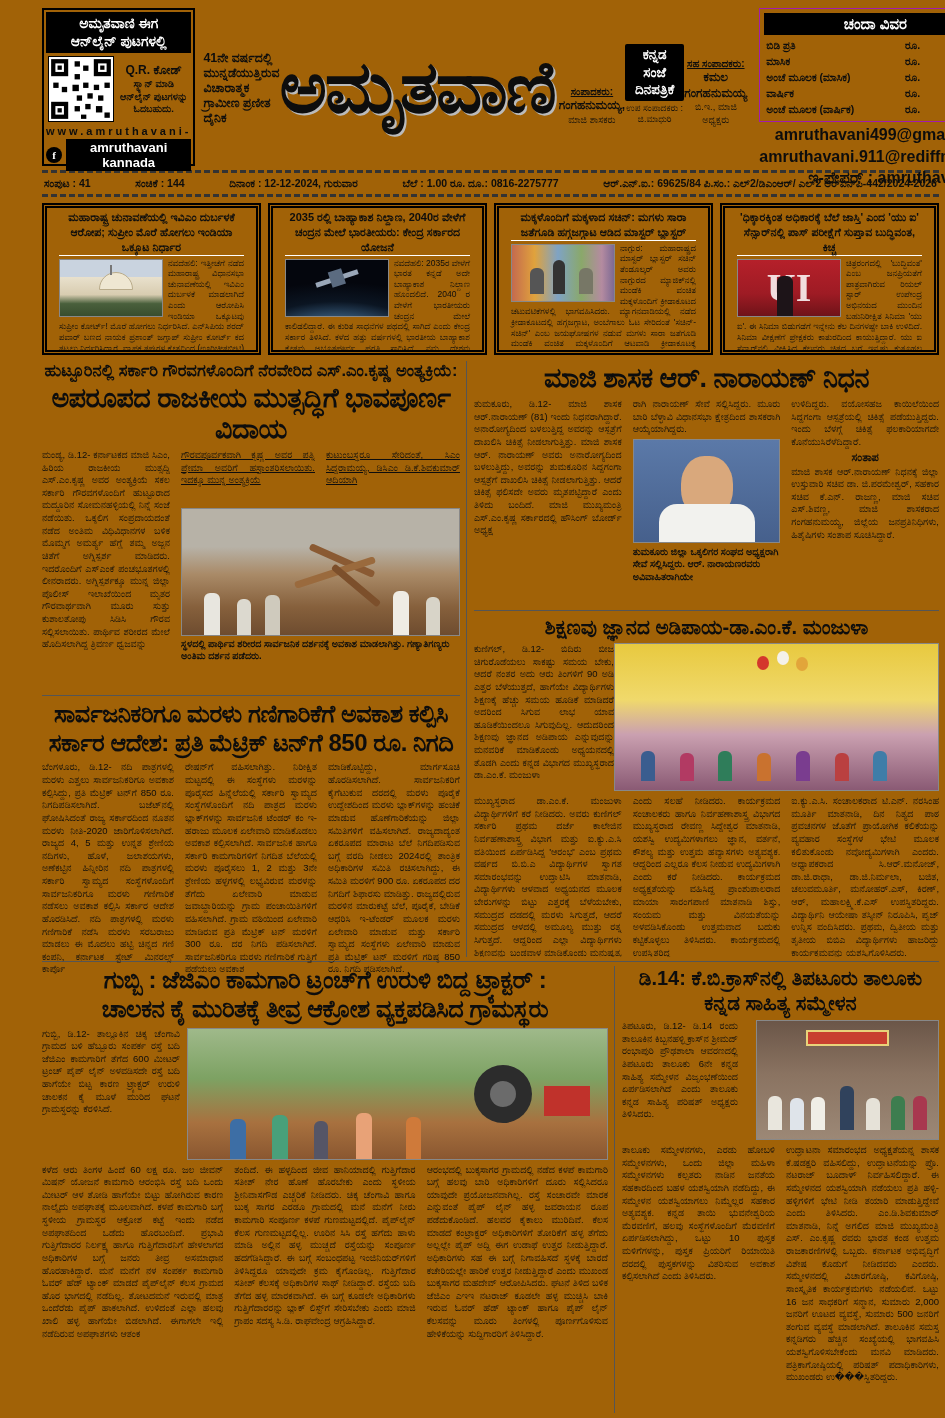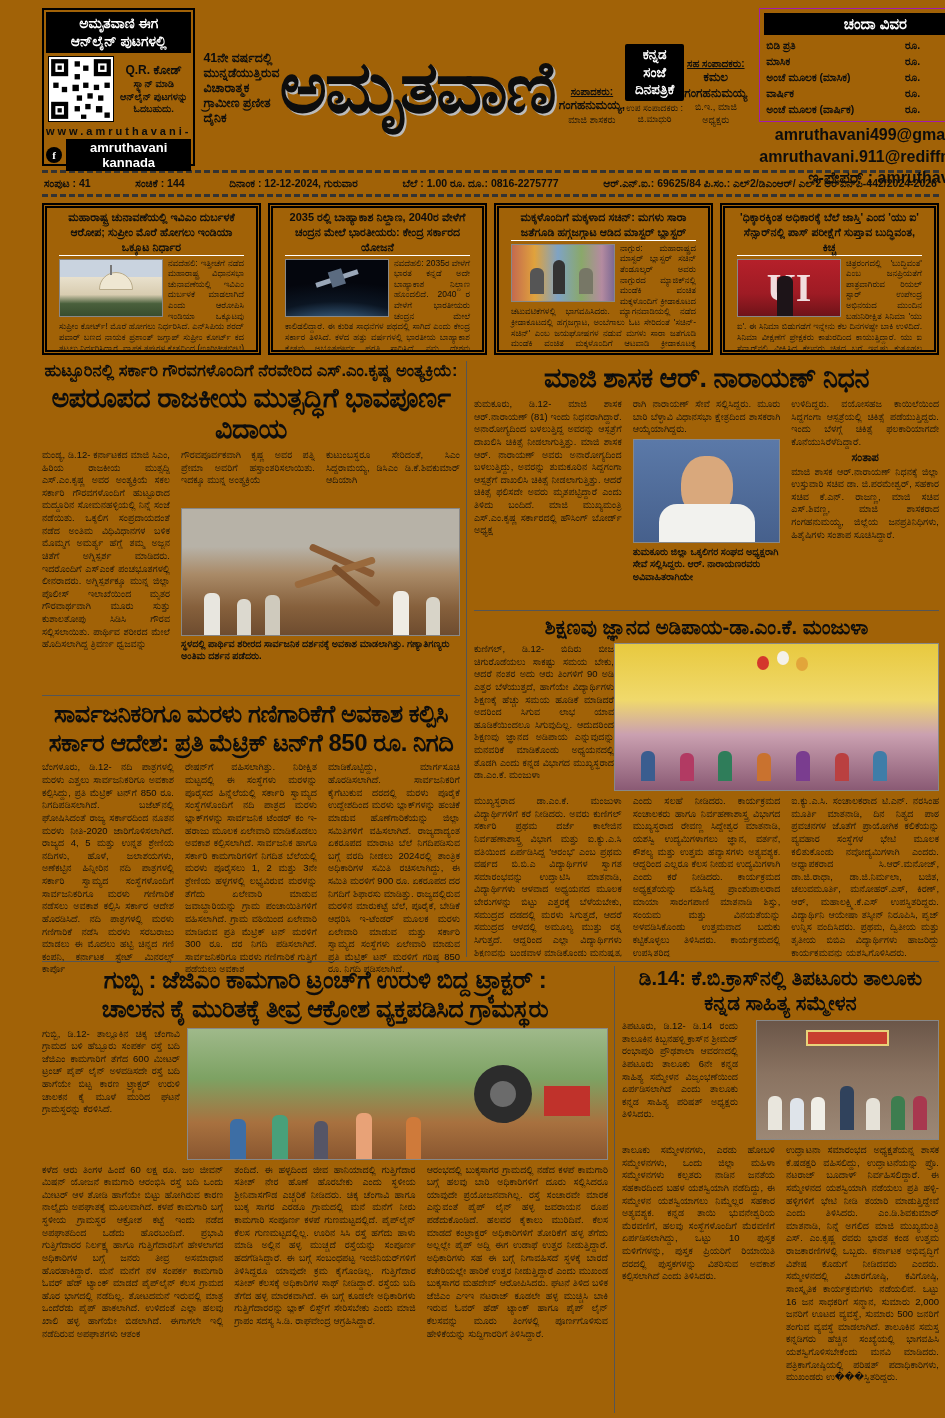--- a/index.html
+++ b/index.html
@@ -253,21 +253,21 @@
   </div>
 
   <div class="mainrow">
 
     <div class="mcol-left">
       <div class="kicker">ಹುಟ್ಟೂರಿನಲ್ಲಿ ಸರ್ಕಾರಿ ಗೌರವಗಳೊಂದಿಗೆ ನೆರವೇರಿದ ಎಸ್.ಎಂ.ಕೃಷ್ಣ ಅಂತ್ಯಕ್ರಿಯೆ:</div>
       <div class="headline-xl">ಅಪರೂಪದ ರಾಜಕೀಯ ಮುತ್ಸದ್ಧಿಗೆ ಭಾವಪೂರ್ಣ ವಿದಾಯ</div>
       <div class="cols" style="margin-top:4px;height:242px;">
         <div class="bodytext" style="flex:0 0 128px;">ಮಂಡ್ಯ, ಡಿ.12- ಕರ್ನಾಟಕದ ಮಾಜಿ ಸಿಎಂ, ಹಿರಿಯ ರಾಜಕೀಯ ಮುತ್ಸದ್ದಿ ಎಸ್.ಎಂ.ಕೃಷ್ಣ ಅವರ ಅಂತ್ಯಕ್ರಿಯೆ ಸಕಲ ಸರ್ಕಾರಿ ಗೌರವಗಳೊಂದಿಗೆ ಹುಟ್ಟೂರಾದ ಮದ್ದೂರಿನ ಸೋಮನಹಳ್ಳಿಯಲ್ಲಿ ನಿನ್ನೆ ಸಂಜೆ ನಡೆಯಿತು. ಒಕ್ಕಲಿಗ ಸಂಪ್ರದಾಯದಂತೆ ನಡೆದ ಅಂತಿಮ ವಿಧಿವಿಧಾನಗಳ ಬಳಿಕ ಮೊಮ್ಮಗ ಅಮರ್ತ್ಯ ಹೆಗ್ಡೆ ತಮ್ಮ ಅಜ್ಜನ ಚಿತೆಗೆ ಅಗ್ನಿಸ್ಪರ್ಶ ಮಾಡಿದರು. ಇದರೊಂದಿಗೆ ಎಸ್‌ಎಂಕೆ ಪಂಚಭೂತಗಳಲ್ಲಿ ಲೀನರಾದರು. ಅಗ್ನಿಸ್ಪರ್ಶಕ್ಕೂ ಮುನ್ನ ಜಿಲ್ಲಾ ಪೊಲೀಸ್ ಇಲಾಖೆಯಿಂದ ಮೃತರ ಗೌರವಾರ್ಥವಾಗಿ ಮೂರು ಸುತ್ತು ಕುಶಾಲತೋಪು ಸಿಡಿಸಿ ಗೌರವ ಸಲ್ಲಿಸಲಾಯಿತು. ಪಾರ್ಥಿವ ಶರೀರದ ಮೇಲೆ ಹೊದಿಸಲಾಗಿದ್ದ ತ್ರಿವರ್ಣ ಧ್ವಜವನ್ನು</div>
         <div style="flex:1;display:flex;flex-direction:column;">
-          <div class="cols" style="height:56px;">
+          <div class="cols" style="height:56px;text-decoration:underline;">
             <div class="bodytext">ಗೌರವಪೂರ್ವಕವಾಗಿ ಕೃಷ್ಣ ಅವರ ಪತ್ನಿ ಪ್ರೇಮಾ ಅವರಿಗೆ ಹಸ್ತಾಂತರಿಸಲಾಯಿತು. ಇದಕ್ಕೂ ಮುನ್ನ ಅಂತ್ಯಕ್ರಿಯೆ</div>
             <div class="bodytext">ಕುಟುಂಬಸ್ಥರೂ ಸೇರಿದಂತೆ, ಸಿಎಂ ಸಿದ್ದರಾಮಯ್ಯ, ಡಿಸಿಎಂ ಡಿ.ಕೆ.ಶಿವಕುಮಾರ್ ಆದಿಯಾಗಿ</div>
           </div>
           <div class="photo" style="height:128px;margin-top:3px;background:linear-gradient(180deg,#b7b2a7 0%,#b7b2a7 30%,#a98a67 52%,#86603c 78%,#6e4c2f 100%);">
             <div class="logq" style="width:70px;left:45%;top:38%;transform:rotate(24deg);"></div>
             <div class="logq" style="width:84px;left:40%;top:48%;transform:rotate(-18deg);background:#9a6a3d;"></div>
             <div class="logq" style="width:60px;left:52%;top:58%;transform:rotate(40deg);background:#7c4f2b;"></div>
             <div class="person" style="background:#e8e6df;left:8%;height:42px;width:16px;bottom:0;"></div>
             <div class="person" style="background:#dcd9cf;left:20%;height:36px;width:14px;bottom:0;"></div>
             <div class="person" style="background:#cfcabd;left:30%;height:40px;width:15px;bottom:0;"></div>

